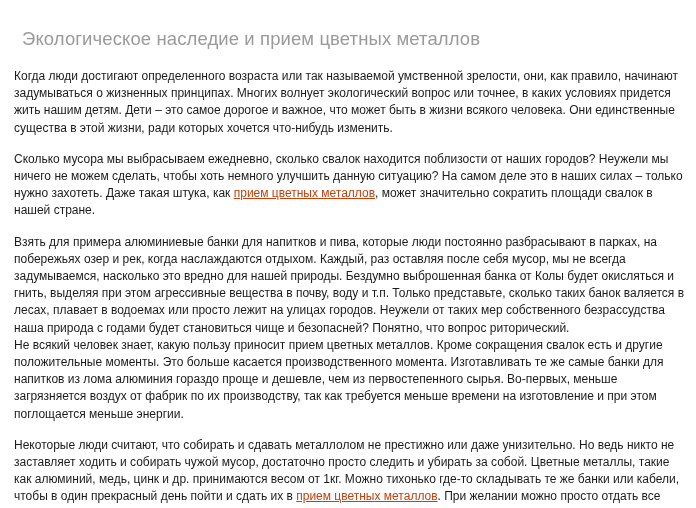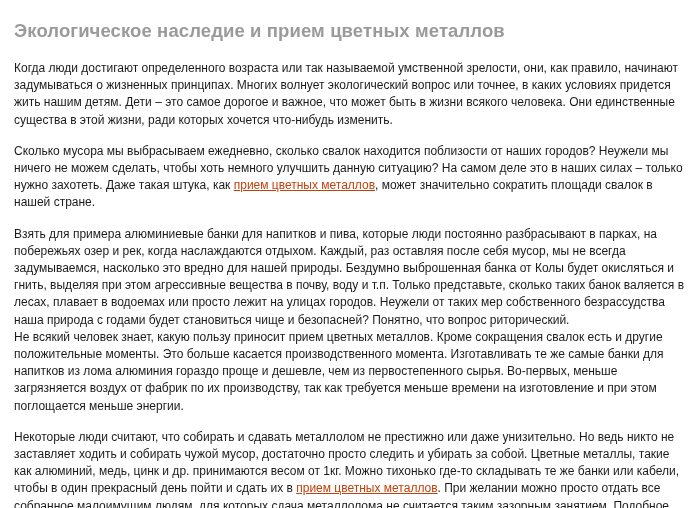--- a/index.html
+++ b/index.html
@@ -16,25 +16,25 @@
   }
   .page {
     box-sizing: border-box;
     width: 696px;
     height: 508px;
     padding: 0;
     background: #ffffff;
     position: relative;
   }
   .article-title {
-    margin: 0;
+    margin: 8px;
     padding: 20px 0 0 14px;
     font-family: "Liberation Sans", "DejaVu Sans", sans-serif;
     font-size: 18.5px;
-    font-weight: bold;
+    font-weight: normal;
     line-height: 22px;
     color: #9a9a9a;
     letter-spacing: 0.1px;
     white-space: nowrap;
   }
   .article-body {
     padding: 0 10px 0 14px;
     margin-top: 18px;
   }
   .article-body p {

